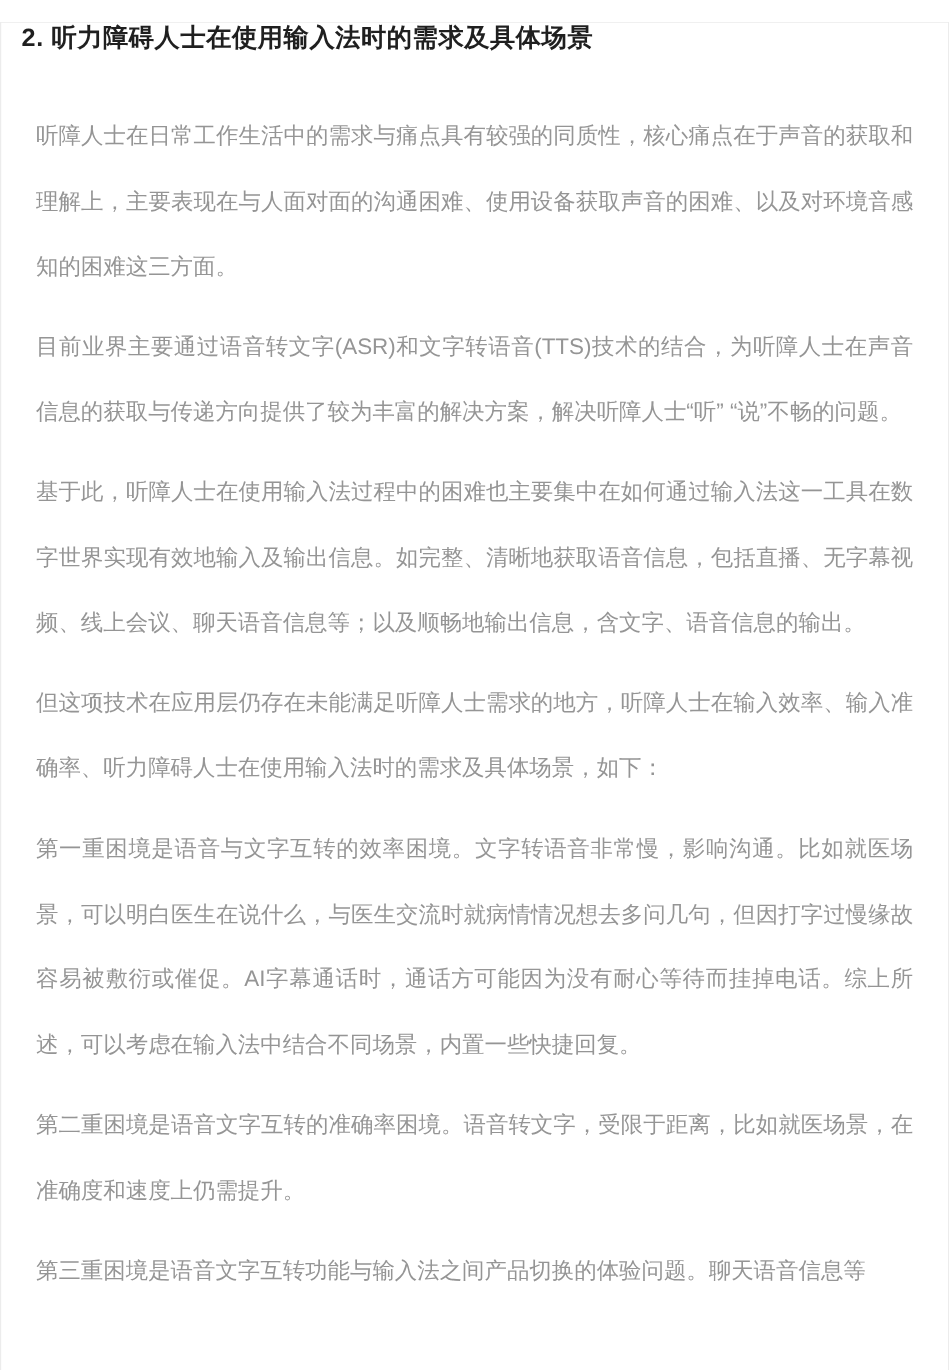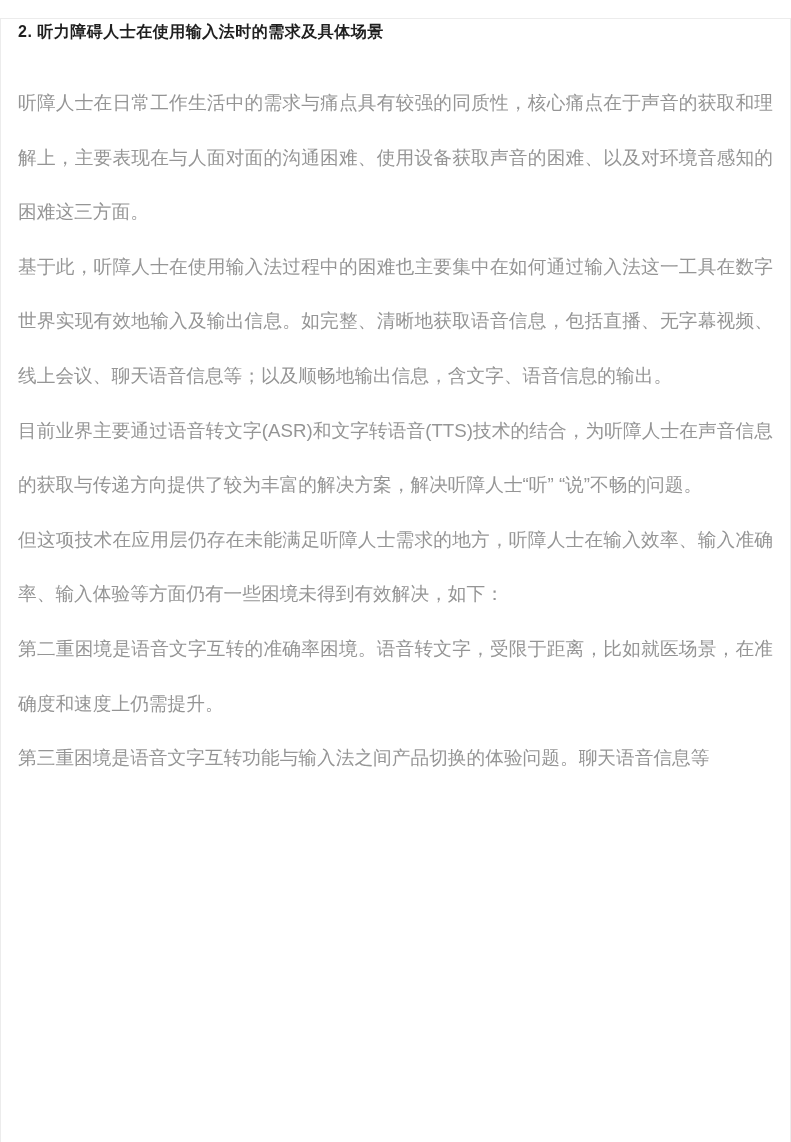--- a/index.html
+++ b/index.html
@@ -17,45 +17,46 @@
     font-family: "Liberation Sans", "DejaVu Sans", sans-serif;
     overflow: hidden;
   }
   .page {
     width: 791px;
     height: 1142px;
     padding: 0 18px;
     box-shadow: inset 0 0 0 1px var(--page_border);
   }
   .heading {
-    margin: 18px 0 30px 0;
-    font-size: 16px;
+    margin: 18px 0 40px 0;
+    font-size: 21px;
     line-height: 28px;
     font-weight: bold;
     color: var(--heading);
     letter-spacing: 0.5px;
   }
   .body-text p {
-    margin: 0;
+    margin: 12px;
     font-size: 18.7px;
     line-height: 54.6px;
     color: var(--body_text);
     text-align: justify;
     text-justify: inter-ideograph;
     word-break: break-all;
     overflow-wrap: break-word;
   }
 </style>
 </head>
 <body>
 
 <div class="page">
   <h1 class="heading">2. 听力障碍人士在使用输入法时的需求及具体场景</h1>
 
   <div class="body-text">
     <p>听障人士在日常工作生活中的需求与痛点具有较强的同质性，核心痛点在于声音的获取和理解上，主要表现在与人面对面的沟通困难、使用设备获取声音的困难、以及对环境音感知的困难这三方面。</p>
+    <p>目前业界主要通过语音转文字(ASR)和文字转语音(TTS)技术的结合，为听障人士在声音信息的获取与传递方向提供了较为丰富的解决方案，解决听障人士“听” “说”不畅的问题。</p>
     <p>基于此，听障人士在使用输入法过程中的困难也主要集中在如何通过输入法这一工具在数字世界实现有效地输入及输出信息。如完整、清晰地获取语音信息，包括直播、无字幕视频、线上会议、聊天语音信息等；以及顺畅地输出信息，含文字、语音信息的输出。</p>
-    <p>目前业界主要通过语音转文字(ASR)和文字转语音(TTS)技术的结合，为听障人士在声音信息的获取与传递方向提供了较为丰富的解决方案，解决听障人士“听” “说”不畅的问题。</p>
-    <p>但这项技术在应用层仍存在未能满足听障人士需求的地方，听障人士在输入效率、输入准确率、输入体验等方面仍有一些困境未得到有效解决，如下：</p>
+    <p>但这项技术在应用层仍存在未能满足听障人士需求的地方，听障人士在输入效率、输入准确率、听力障碍人士在使用输入法时的需求及具体场景，如下：</p>
+    <p>第一重困境是语音与文字互转的效率困境。文字转语音非常慢，影响沟通。比如就医场景，可以明白医生在说什么，与医生交流时就病情情况想去多问几句，但因打字过慢缘故容易被敷衍或催促。AI字幕通话时，通话方可能因为没有耐心等待而挂掉电话。综上所述，可以考虑在输入法中结合不同场景，内置一些快捷回复。</p>
     <p>第二重困境是语音文字互转的准确率困境。语音转文字，受限于距离，比如就医场景，在准确度和速度上仍需提升。</p>
     <p>第三重困境是语音文字互转功能与输入法之间产品切换的体验问题。聊天语音信息等</p>
   </div>
 </div>
 
 </body></html>

